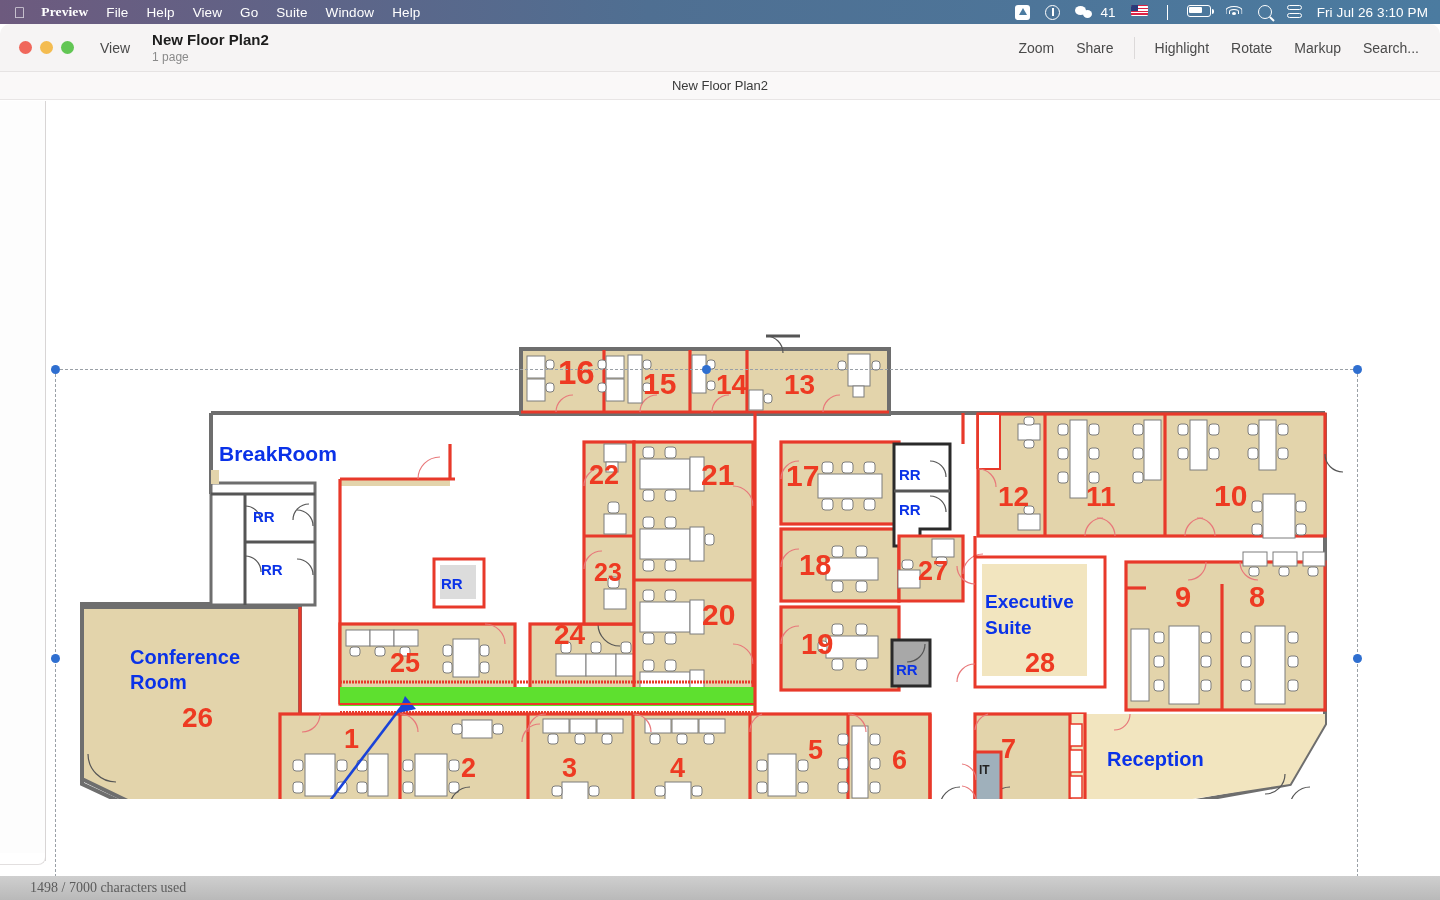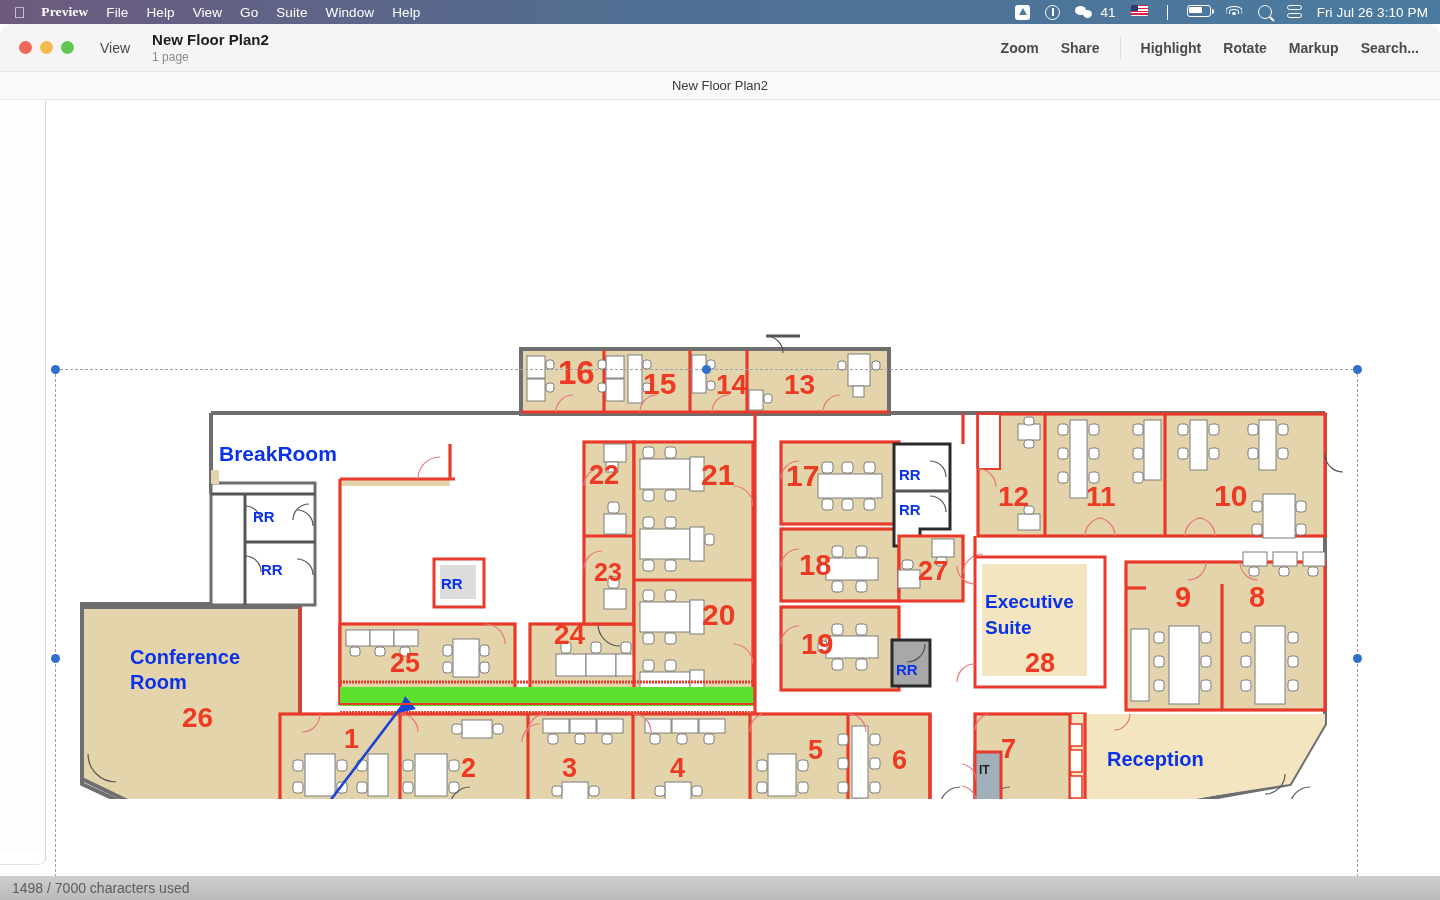--- a/index.html
+++ b/index.html
@@ -62,21 +62,21 @@
     position:relative; border-bottom:1px solid #e6e3e3;
   }
   .traffic{ display:flex; gap:8px; margin-left:19px; }
   .tl{ width:13px;height:13px;border-radius:50%; }
   .tl.r{background:#f0675b} .tl.y{background:#f4bc50} .tl.g{background:#62c654}
   #view-btn{ margin-left:26px; font-size:14px; color:#4a4a4a; }
   #doc-meta{ margin-left:22px; line-height:1.18; }
   #doc-title{ font-size:15px; font-weight:bold; color:#1d1d1d; }
   #doc-sub{ font-size:12px; color:#8a8a8a; margin-top:1px; }
   #tb-right{ margin-left:auto; display:flex; align-items:center; margin-right:10px; }
-  #tb-right .tbi{ font-size:14px; color:#4a4a4a; padding:0 11px; white-space:nowrap;font-weight:bold; }
+  #tb-right .tbi{ font-size:14px; color:#4a4a4a; padding:0 11px; white-space:nowrap; }
   #tb-right .tbsep{ width:1px;height:22px;background:#dcd9d9;margin:0 9px; }
 
   #subheader{
     height:28px; background:#faf8f8; display:flex; align-items:center;
     justify-content:center; border-bottom:1px solid #e8e5e5;
     font-size:13px; color:#3a3a3a;
   }
 
   #canvas{
     position:absolute; left:0; top:77px; width:1440px; height:775px;
@@ -96,21 +96,21 @@
     background:#2f6fd0; }
   .h-tl{left:-5px;top:-5px}.h-tm{left:50%;margin-left:-4.5px;top:-5px}.h-tr{right:-5px;top:-5px}
   .h-ml{left:-5px;top:50%;margin-top:-4.5px}.h-mr{right:-5px;top:50%;margin-top:-4.5px}
 
   
   #statusbar{
     position:absolute;left:0;top:876px;width:1440px;height:24px;
     background:linear-gradient(180deg,#cfcfcf,#b9b9b9);
     display:flex;align-items:center;
   }
-  #statusbar span{ margin-left:12px; font-size:14px; color:#5c5c5c; }
+  #statusbar span{ margin-left:30px; font-size:14px; color:#5c5c5c;font-family:Liberation Serif, serif; }
 
   
   .rnum{ fill:#ee3a22; font-family:"Liberation Sans",sans-serif; font-weight:bold; }
   .rname{ fill:#0a32e8; font-family:"Liberation Sans",sans-serif; font-weight:bold; }
   .rr{ fill:#0a32e8; font-family:"Liberation Sans",sans-serif; font-weight:bold; font-size:15px;}
 </style>
 </head>
 <body>
 
 <div id="menubar">

